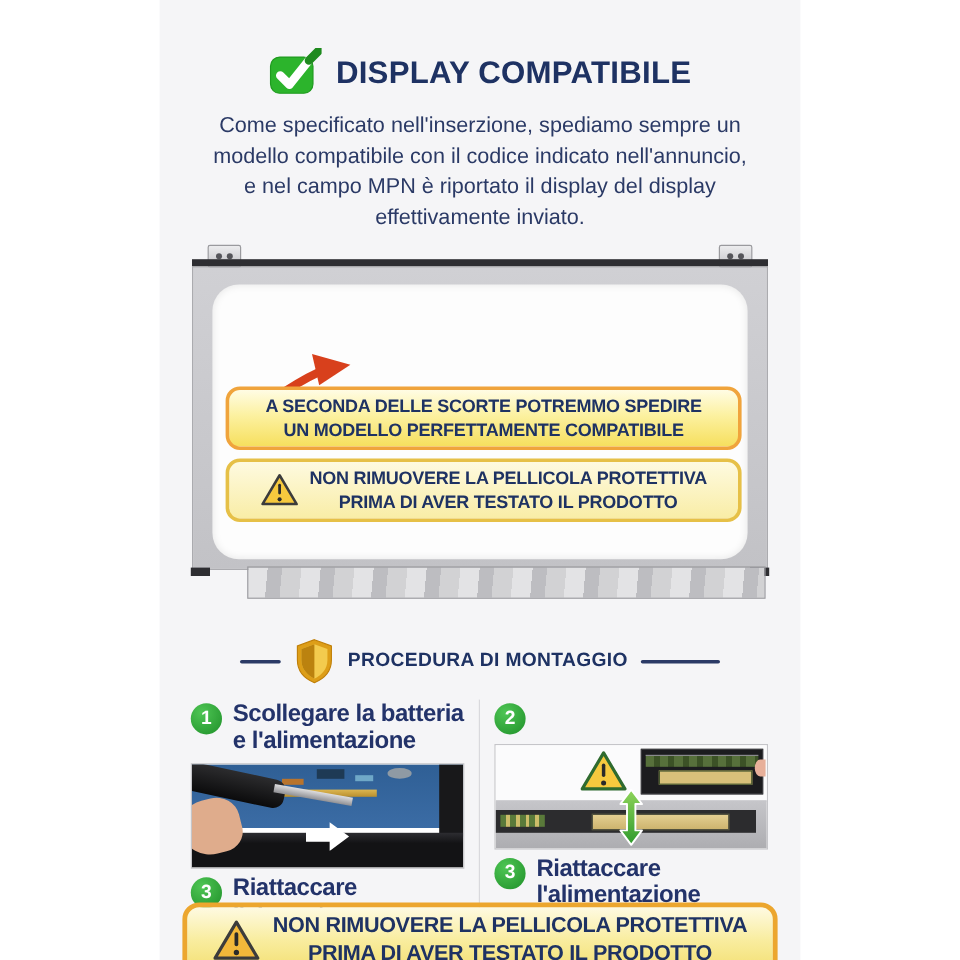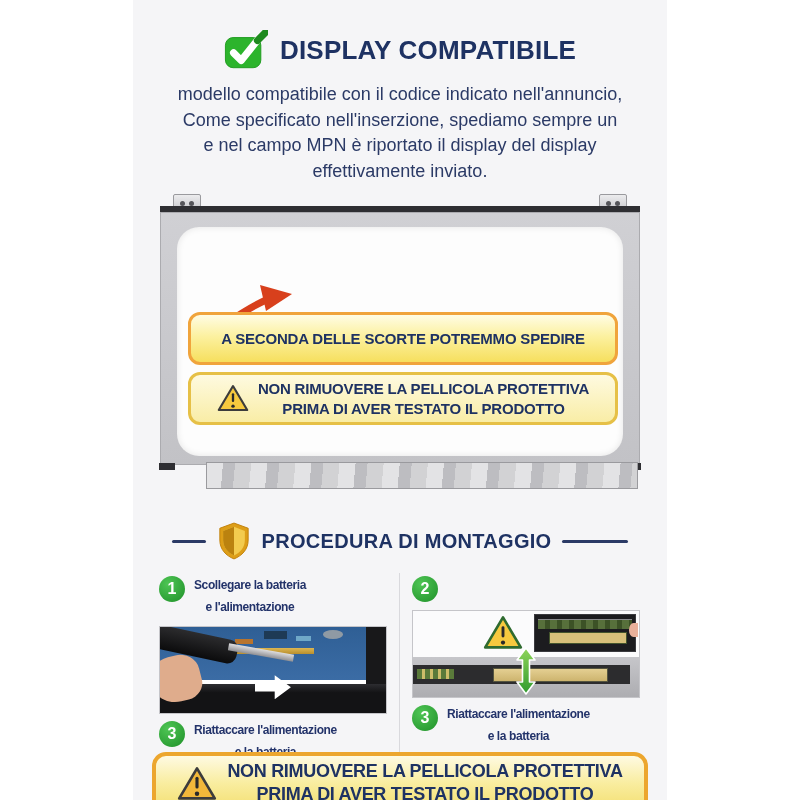--- a/index.html
+++ b/index.html
@@ -5,21 +5,21 @@
   html,body{margin:0;padding:0;}
   body{
     width:800px;height:800px;background:#ffffff;
     font-family:"Liberation Sans", sans-serif;
     -webkit-font-smoothing:antialiased;
   }
   .canvas{position:relative;width:800px;height:800px;background:#ffffff;overflow:hidden;}
   .content{position:absolute;left:133px;top:0;width:534px;height:800px;background:#f5f5f7;}
 
   
-  .header-row{display:flex;align-items:center;justify-content:center;gap:12px;padding-top:30px;}
+  .header-row{display:flex;align-items:center;justify-content:center;gap:12px;padding-top:40px;}
   .check-icon{width:44px;height:40px;flex:0 0 44px;}
   .page-title{font-size:26px;font-weight:bold;color:#1e3263;letter-spacing:.2px;}
 
   
   .intro{margin-top:12px;text-align:center;font-size:18px;line-height:25.5px;color:#2b3a66;}
 
   
   .panel{position:relative;margin:9px auto 0;width:480px;height:296px;}
   .panel-topbar{position:absolute;top:13px;left:0;right:0;height:6px;background:#2e2e32;}
   .bracket{position:absolute;top:1px;width:26px;height:17px;background:linear-gradient(#ececee,#c4c4c8);
@@ -43,31 +43,31 @@
     background:linear-gradient(180deg,#fffce4,#fcf1a0 45%,#f6df5e);flex-direction:column;}
   .banner-film{top:179px;height:53px;border:3px solid #e6c047;
     background:linear-gradient(180deg,#fefae0,#f9eda6);gap:9px;}
   .warn-icon-sm{width:32px;height:29px;flex:0 0 32px;}
 
   
   .proc-head{display:flex;align-items:center;justify-content:center;margin-top:33px;gap:11px;}
   .proc-line{height:3px;background:#2b3a66;border-radius:2px;}
   .line-l{width:34px;} .line-r{width:66px;}
   .shield-icon{width:34px;height:38px;flex:0 0 34px;}
-  .proc-title{font-size:20px;font-weight:bold;color:#1e3263;letter-spacing:.3px;}
+  .proc-title{font-size:16px;font-weight:bold;color:#1e3263;letter-spacing:.3px;}
 
   
   .cols{display:flex;margin-top:9px;padding:0 26px;}
   .col{width:228px;}
   .divider{width:1px;background:#d9d9dd;align-self:stretch;margin:4px 12px 8px 12px;}
   .step{display:flex;gap:9px;margin:5px 0 8px;}
   .step-num{width:26px;height:26px;border-radius:50%;flex:0 0 26px;margin-top:2px;
     background:radial-gradient(circle at 35% 30%,#4ec554,#1f9029);
     color:#fff;font-weight:bold;font-size:16px;display:flex;align-items:center;justify-content:center;}
-  .step-text{font-size:12px;font-weight:bold;color:#23336a;line-height:22px;letter-spacing:-.4px;text-align:center;}
+  .step-text{font-size:20px;font-weight:bold;color:#23336a;line-height:22px;letter-spacing:-.4px;}
 
   .photo{position:relative;width:100%;height:88px;border:1px solid #c5c5c9;background:#fff;overflow:hidden;box-sizing:border-box;}
 
   
   .p1-board{position:absolute;left:0;right:0;top:0;height:62%;background:linear-gradient(#2f5f95,#3b6ca5);}
   .chip{position:absolute;}
   .c1{left:46%;top:8%;width:10%;height:14%;background:#1e3a55;}
   .c2{left:60%;top:16%;width:7%;height:10%;background:#6fa8c8;}
   .c3{left:72%;top:6%;width:9%;height:16%;background:#8f9aa4;border-radius:50%;}
   .c4{left:33%;top:22%;width:8%;height:10%;background:#b8742d;}
@@ -116,22 +116,22 @@
     <div class="header-row">
       <svg class="check-icon" viewBox="0 0 46 40">
         <rect x="1.5" y="7" width="37" height="31.5" rx="8" fill="#2cb42c" stroke="#1f9a1f" stroke-width="1"></rect>
         <path d="M10 23 L18 31 L38 6" fill="none" stroke="#ffffff" stroke-width="7.5" stroke-linecap="round" stroke-linejoin="round"></path>
         <path d="M35 10 L43.5 1.5" fill="none" stroke="#1e8a1e" stroke-width="7.5" stroke-linecap="round"></path>
       </svg>
       <div class="page-title">DISPLAY COMPATIBILE</div>
     </div>
 
     <div class="intro">
+      <div>Come specificato nell'inserzione, spediamo sempre un</div>
       <div>modello compatibile con il codice indicato nell'annuncio,</div>
-      <div>Come specificato nell'inserzione, spediamo sempre un</div>
       <div>e nel campo MPN è riportato il display del display</div>
       <div>effettivamente inviato.</div>
     </div>
 
     <div class="panel">
       <div class="bracket bracket-left">
         <span class="hole"></span>
         <span class="hole"></span>
       </div>
       <div class="bracket bracket-right">
@@ -146,20 +146,21 @@
       <div class="panel-corner-dark pcr"></div>
       <div class="foil"></div>
 
       <svg class="red-arrow" viewBox="0 0 92 52">
         <path d="M10 50 C 26 40, 40 28, 64 17" fill="none" stroke="#d8401c" stroke-width="7" stroke-linecap="round"></path>
         <polygon points="58,2 90,11 64,28" fill="#d8401c"></polygon>
       </svg>
 
       <div class="pbanner banner-stock">
         <div>A SECONDA DELLE SCORTE POTREMMO SPEDIRE</div>
+        <div>UN MODELLO PERFETTAMENTE COMPATIBILE</div>
       </div>
 
       <div class="pbanner banner-film">
         <svg class="warn-icon-sm" viewBox="0 0 36 32">
           <path d="M18 2 L34 29 L2 29 Z" fill="#f6c93e" stroke="#3c3c3c" stroke-width="2.4" stroke-linejoin="round"></path>
           <rect x="16.7" y="10" width="2.6" height="10" rx="1.3" fill="#2a2a2a"></rect>
           <circle cx="18" cy="24.6" r="1.9" fill="#2a2a2a"></circle>
         </svg>
         <div>
           <div>NON RIMUOVERE LA PELLICOLA PROTETTIVA</div>

